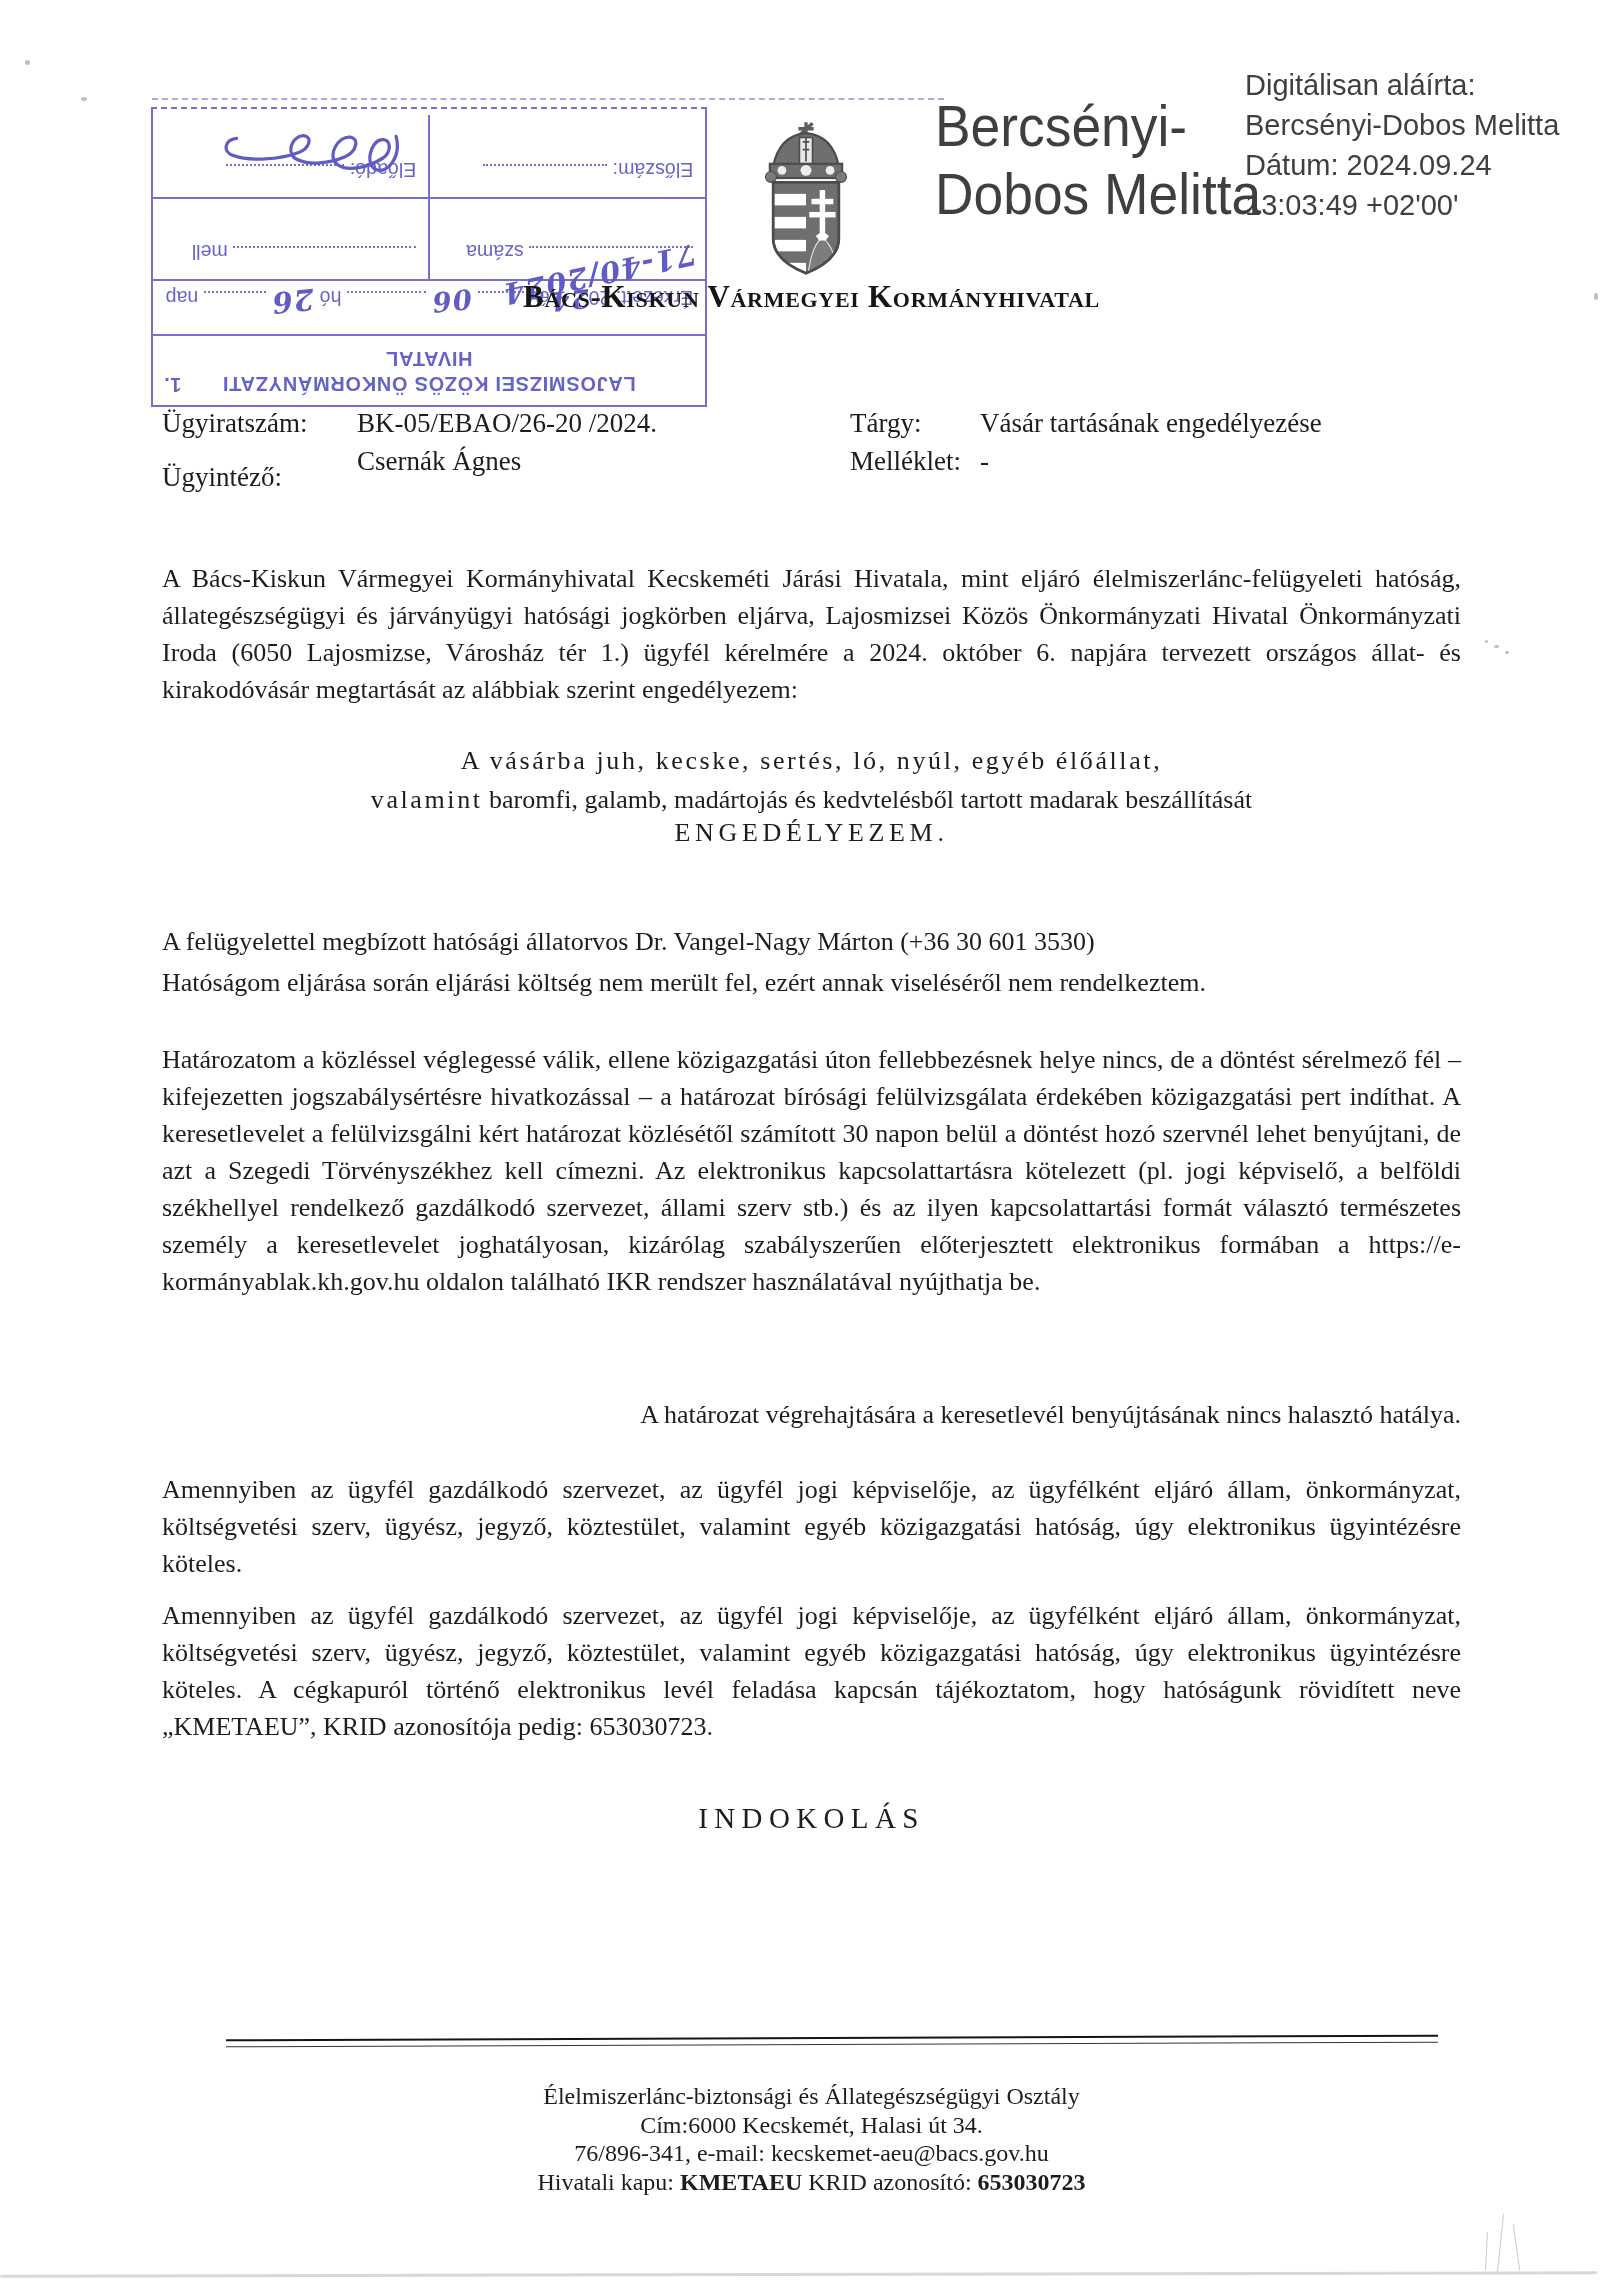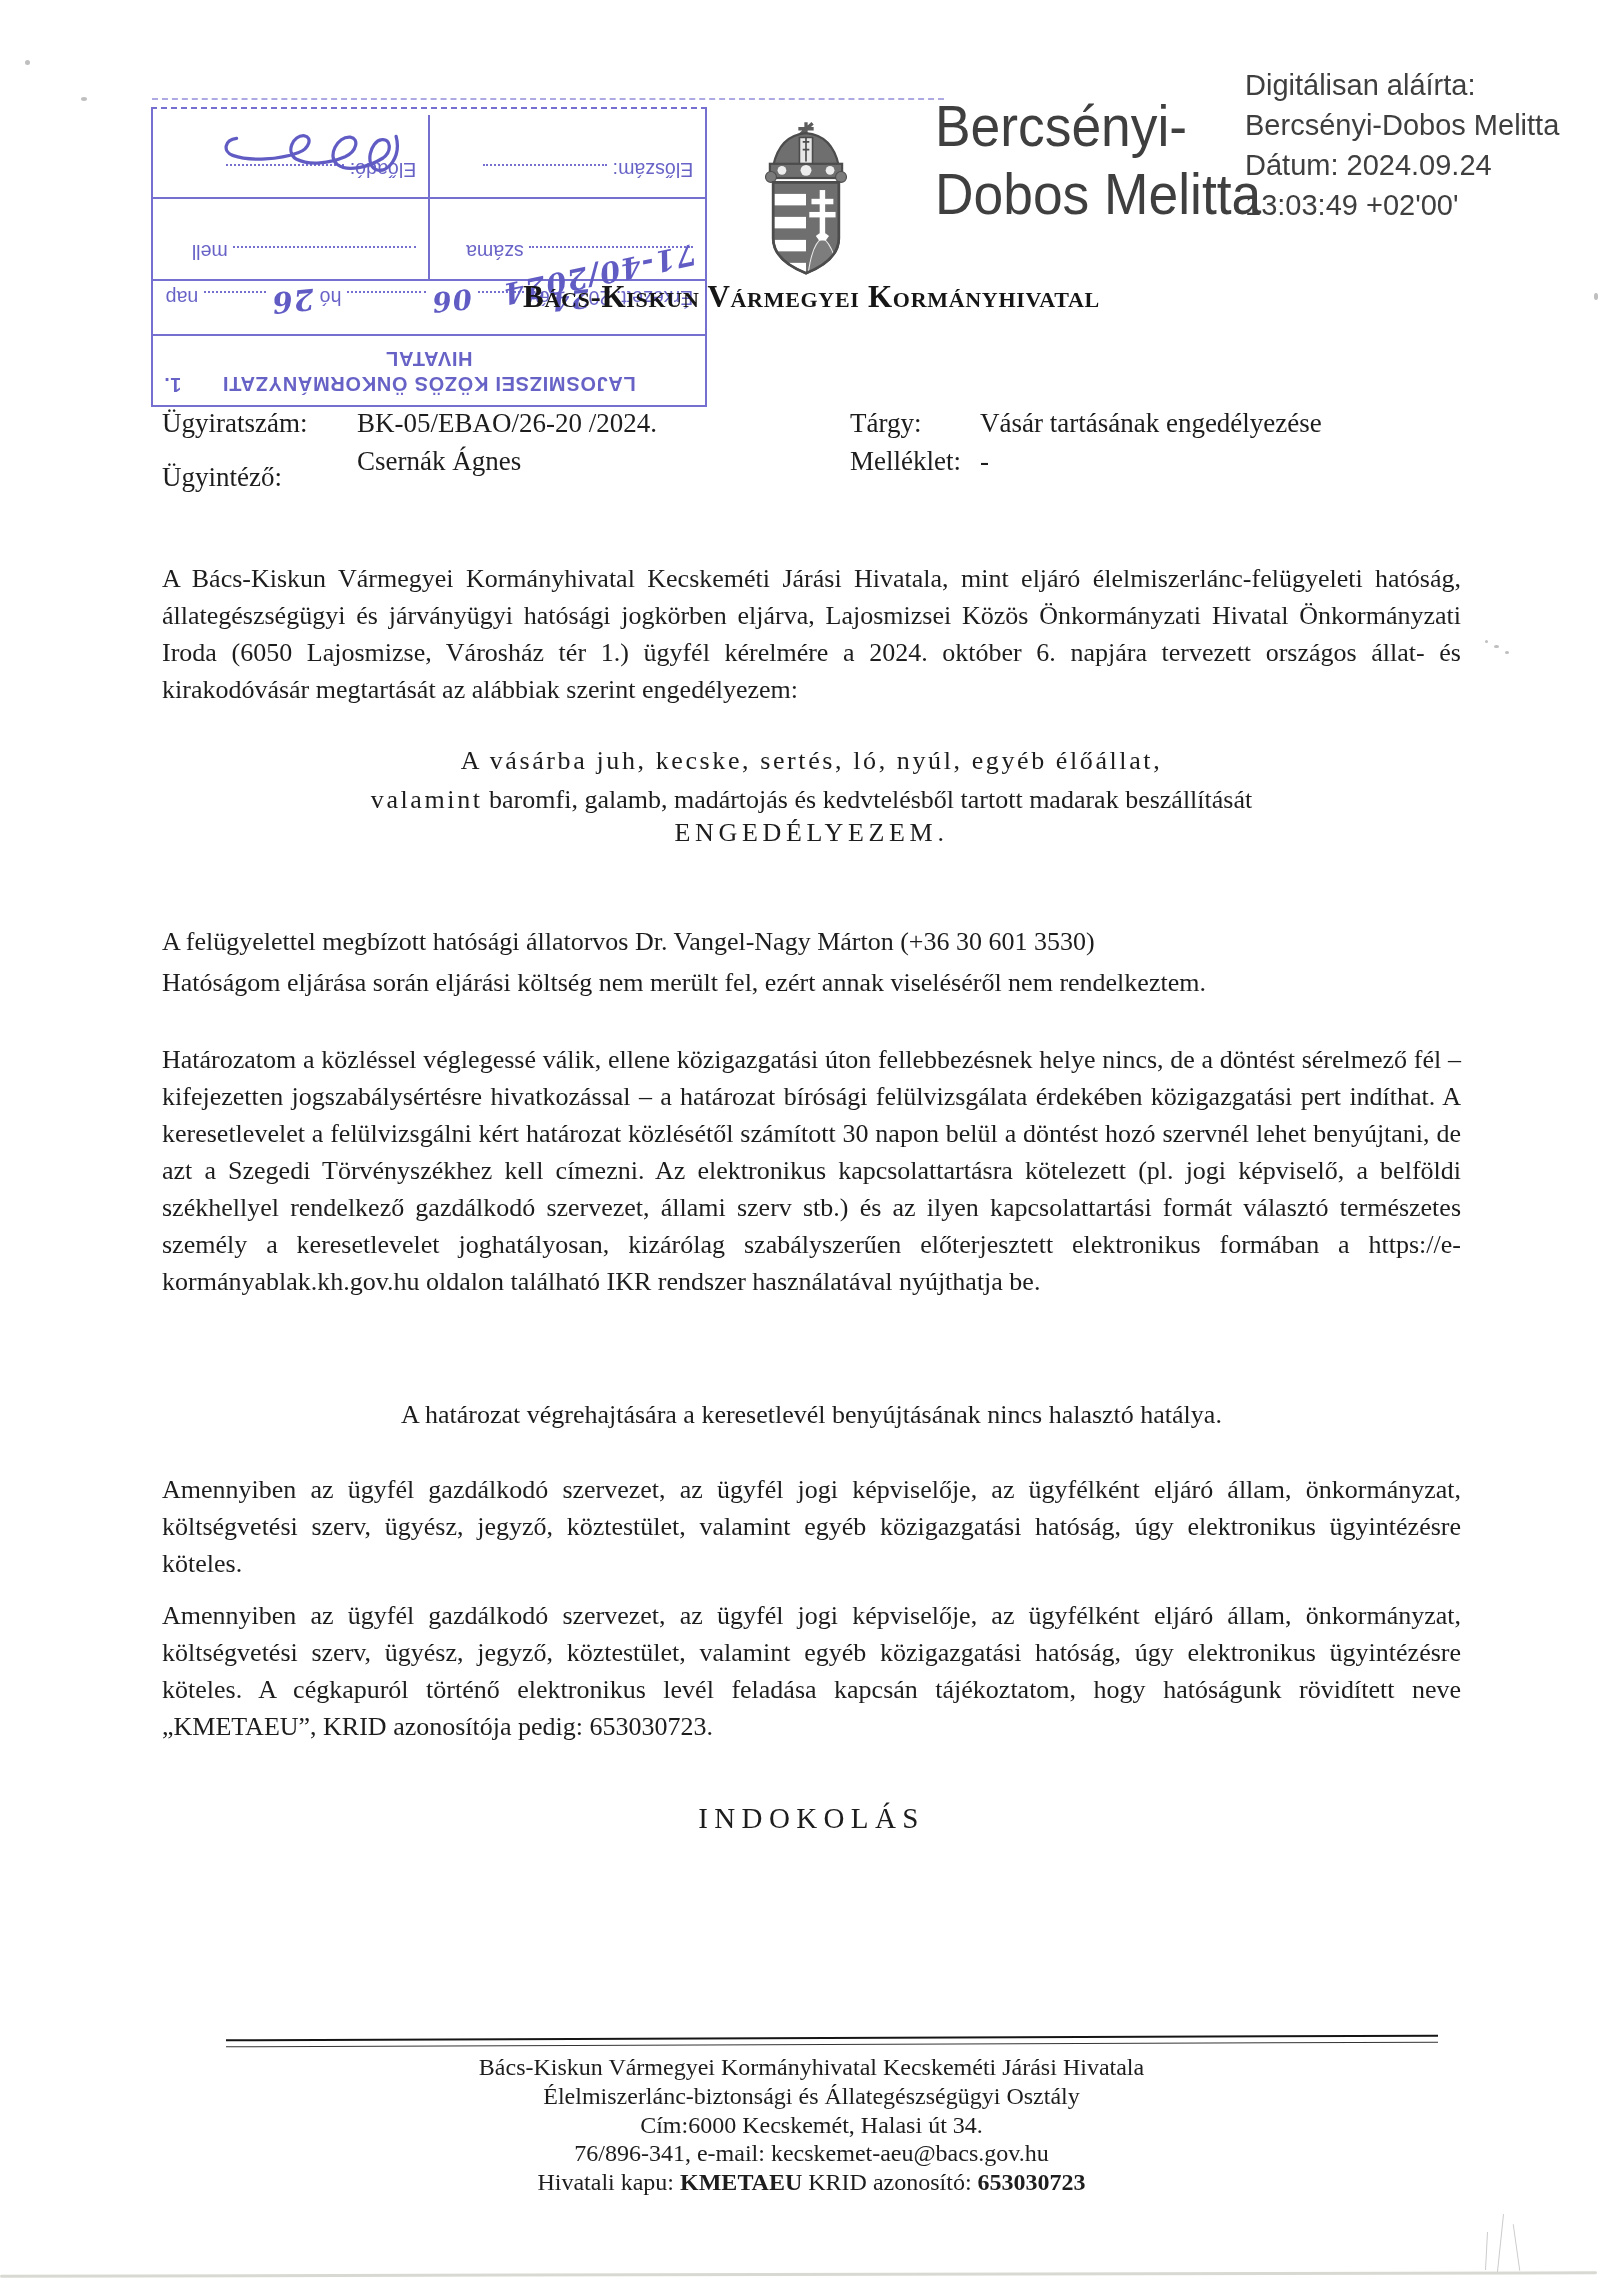--- a/index.html
+++ b/index.html
@@ -195,31 +195,30 @@
     <div><span class="sp1">valamint</span><span> baromfi, galamb, madártojás és kedvtelésből tartott madarak beszállítását</span></div>
   </div>
 
   <div class="para center bold sp2" style="top:814px">ENGEDÉLYEZEM.</div>
 
   <div class="para" style="top:923px;text-align:left">A felügyelettel megbízott hatósági állatorvos Dr. Vangel-Nagy Márton (+36 30 601 3530)</div>
   <div class="para" style="top:964px;text-align:left">Hatóságom eljárása során eljárási költség nem merült fel, ezért annak viseléséről nem rendelkeztem.</div>
 
   <div class="para" style="top:1041px">Határozatom a közléssel véglegessé válik, ellene közigazgatási úton fellebbezésnek helye nincs, de a döntést sérelmező fél – kifejezetten jogszabálysértésre hivatkozással – a határozat bírósági felülvizsgálata érdekében közigazgatási pert indíthat. A keresetlevelet a felülvizsgálni kért határozat közlésétől számított 30 napon belül a döntést hozó szervnél lehet benyújtani, de azt a Szegedi Törvényszékhez kell címezni. Az elektronikus kapcsolattartásra kötelezett (pl. jogi képviselő, a belföldi székhellyel rendelkező gazdálkodó szervezet, állami szerv stb.) és az ilyen kapcsolattartási formát választó természetes személy a keresetlevelet joghatályosan, kizárólag szabályszerűen előterjesztett elektronikus formában a https://e-kormányablak.kh.gov.hu oldalon található IKR rendszer használatával nyújthatja be.</div>
 
-  <div class="para" style="top:1396px;text-align:center">A határozat végrehajtására a keresetlevél benyújtásának nincs halasztó hatálya.</div>
+  <div class="para" style="top:1396px;text-align:right">A határozat végrehajtására a keresetlevél benyújtásának nincs halasztó hatálya.</div>
 
   <div class="para" style="top:1471px">Amennyiben az ügyfél gazdálkodó szervezet, az ügyfél jogi képviselője, az ügyfélként eljáró állam, önkormányzat, költségvetési szerv, ügyész, jegyző, köztestület, valamint egyéb közigazgatási hatóság, úgy elektronikus ügyintézésre köteles.</div>
 
   <div class="para" style="top:1597px">Amennyiben az ügyfél gazdálkodó szervezet, az ügyfél jogi képviselője, az ügyfélként eljáró állam, önkormányzat, költségvetési szerv, ügyész, jegyző, köztestület, valamint egyéb közigazgatási hatóság, úgy elektronikus ügyintézésre köteles. A cégkapuról történő elektronikus levél feladása kapcsán tájékoztatom, hogy hatóságunk rövidített neve „KMETAEU”, KRID azonosítója pedig: 653030723.</div>
 
   <div class="para center bold sp3" style="top:1800px;font-size:29px">INDOKOLÁS</div>
 
 
   <div class="foot-rule"></div>
-  <div class="foot-line" style="top:2054px">Bács-Kiskun Vármegyei Kormányhivatal Kecskeméti Járási Hivatala</div>
   <div class="foot-line" style="top:2083px">Élelmiszerlánc-biztonsági és Állategészségügyi Osztály</div>
   <div class="foot-line" style="top:2112px">Cím:6000 Kecskemét, Halasi út 34.</div>
   <div class="foot-line" style="top:2140px">76/896-341, e-mail: kecskemet-aeu@bacs.gov.hu</div>
   <div class="foot-line" style="top:2169px"><span>Hivatali kapu: </span><b>KMETAEU</b><span>  KRID azonosító: </span><b>653030723</b></div>
 
   <div class="scanline"></div>
   <div class="speck" style="left:25px;top:60px;width:5.2px;height:5.2px"></div>
   <div class="speck" style="left:81px;top:97px;width:5.9px;height:3.9px"></div>
   <div class="speck" style="left:1494px;top:645px;width:4.6px;height:3.3px"></div>
   <div class="speck" style="left:1505px;top:651px;width:3.9px;height:3.3px"></div>

